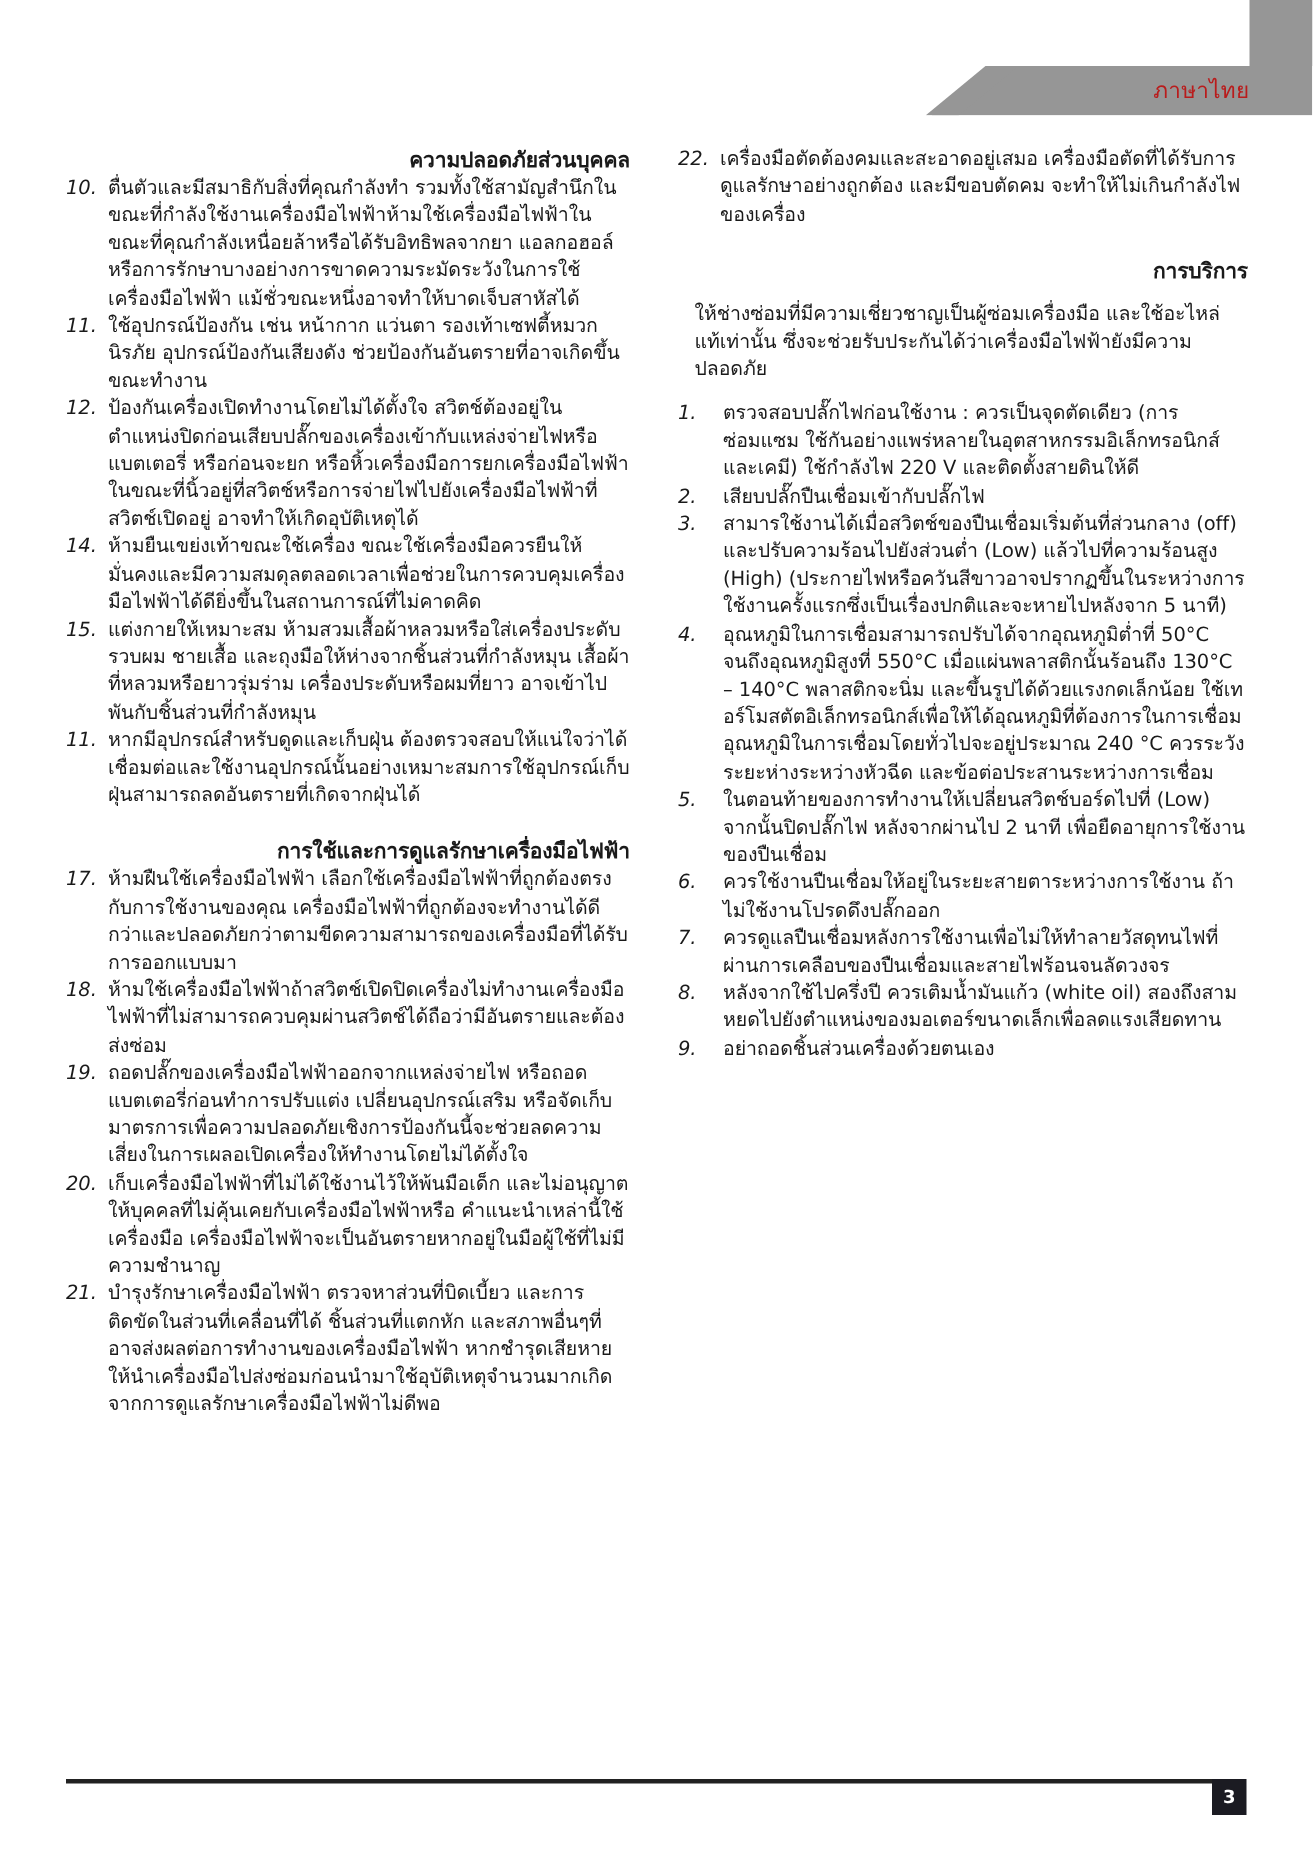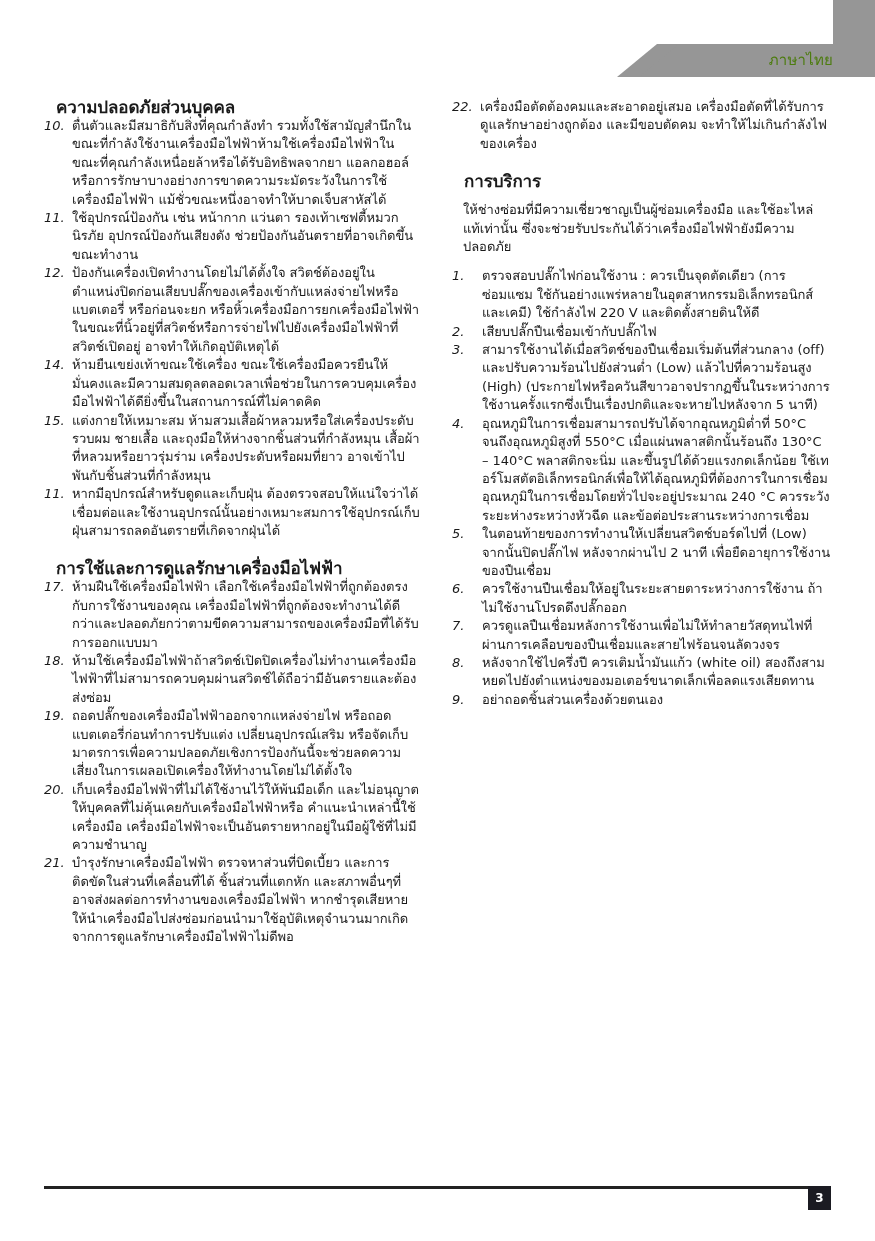--- a/index.html
+++ b/index.html
@@ -49,21 +49,21 @@
     height: 33px;
     background: #969696;
     clip-path: polygon(40px 0, 62px 0, 22px 100%, 0 100%);
   }
   .header-title {
     position: absolute;
     top: 44px;
     right: 42px;
     height: 33px;
     line-height: 33px;
-    color: #4d7c0f;
+    color: #b91c1c;
     font-size: 15px;
     letter-spacing: 0.2px;
     white-space: nowrap;
     z-index: 3;
   }
 
   
   .columns {
     position: absolute;
     top: 98px;
@@ -71,25 +71,26 @@
     width: 875px;
   }
   .col {
     position: absolute;
     top: 0;
   }
   .col-left  { left: 44px;  width: 376px; }
   .col-right { left: 452px; width: 380px; }
 
   .sec-heading {
-    font-size: 17px;
+    font-size: 14px;
     font-weight: bold;
     line-height: 18px;
     margin: 0 0 1px 12px;
     letter-spacing: -0.1px;
+    text-align: right;
   }
   .sec-heading.spaced { margin-top: 19px; }
   .sec-heading.spaced-lg { margin-top: 26px; }
 
   ol.num-list {
     list-style: none;
     margin: 0;
     padding: 0;
   }
   ol.num-list > li {

